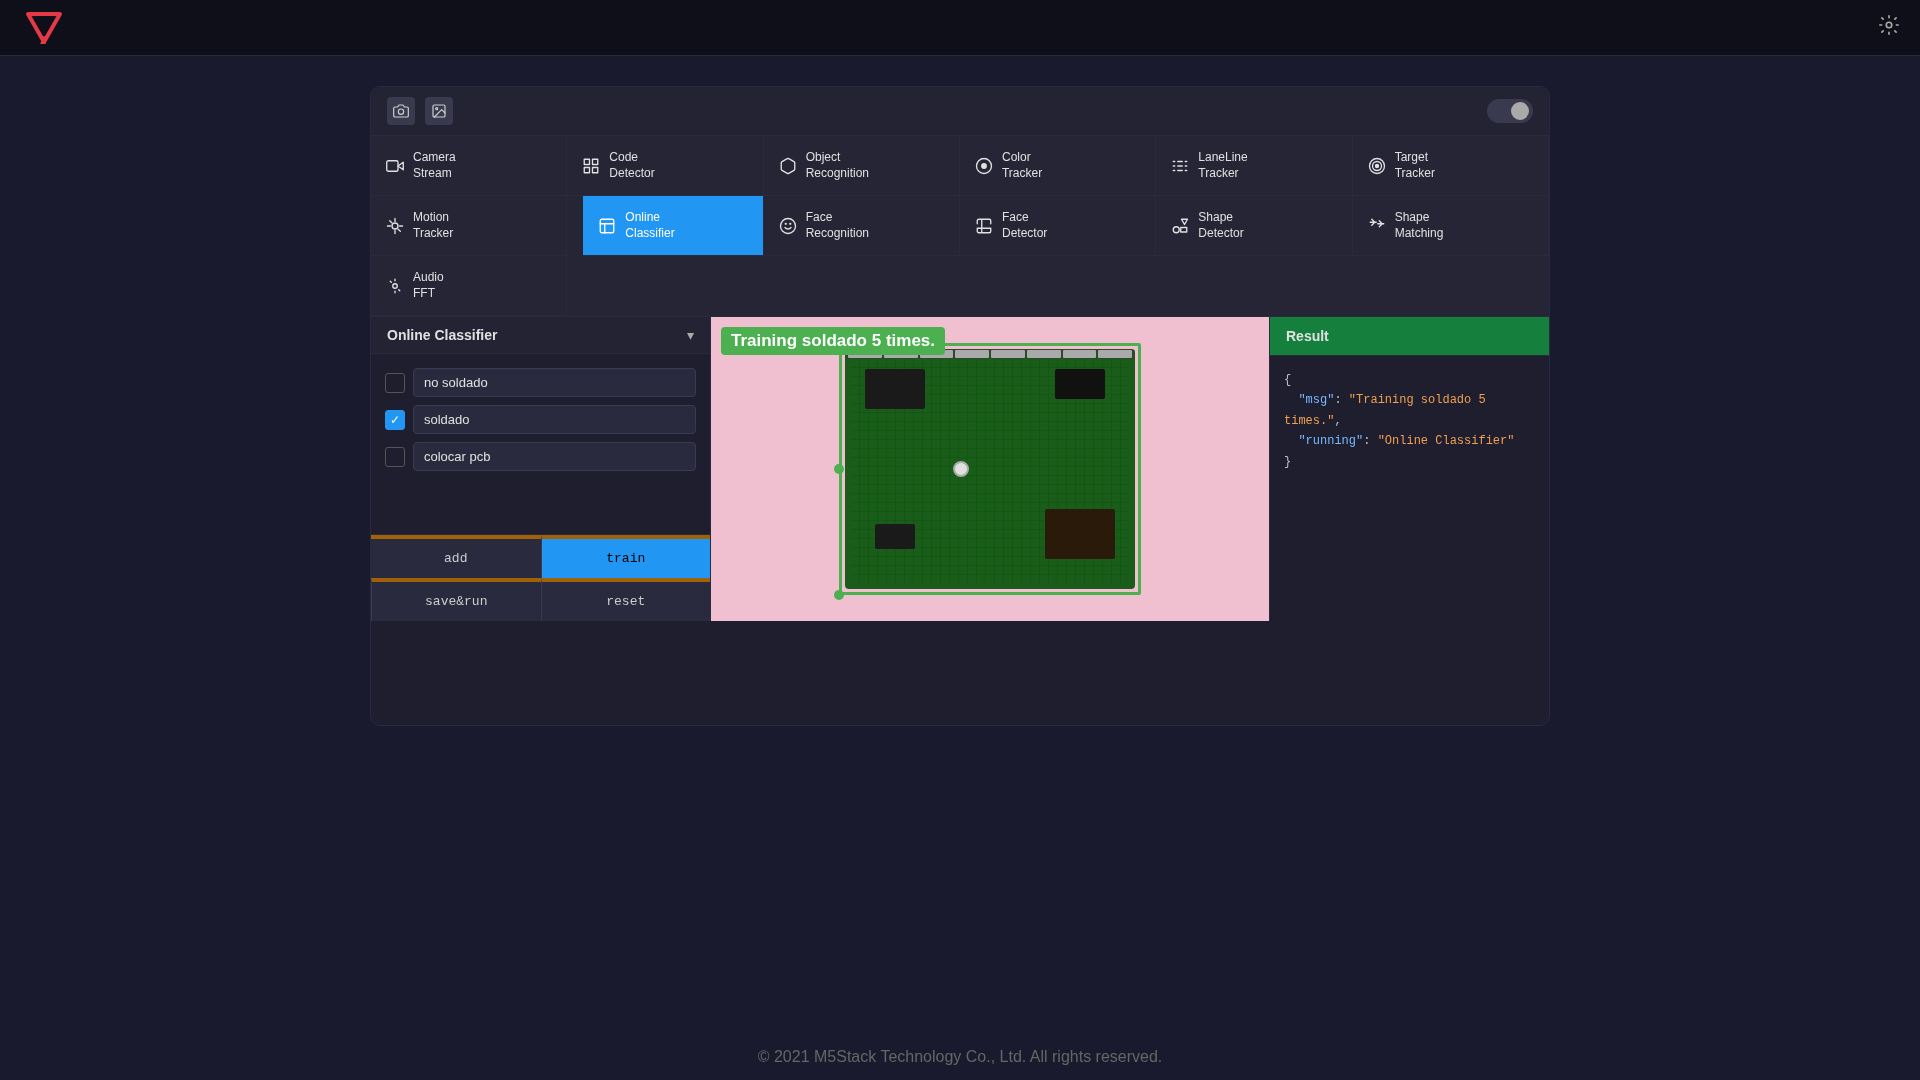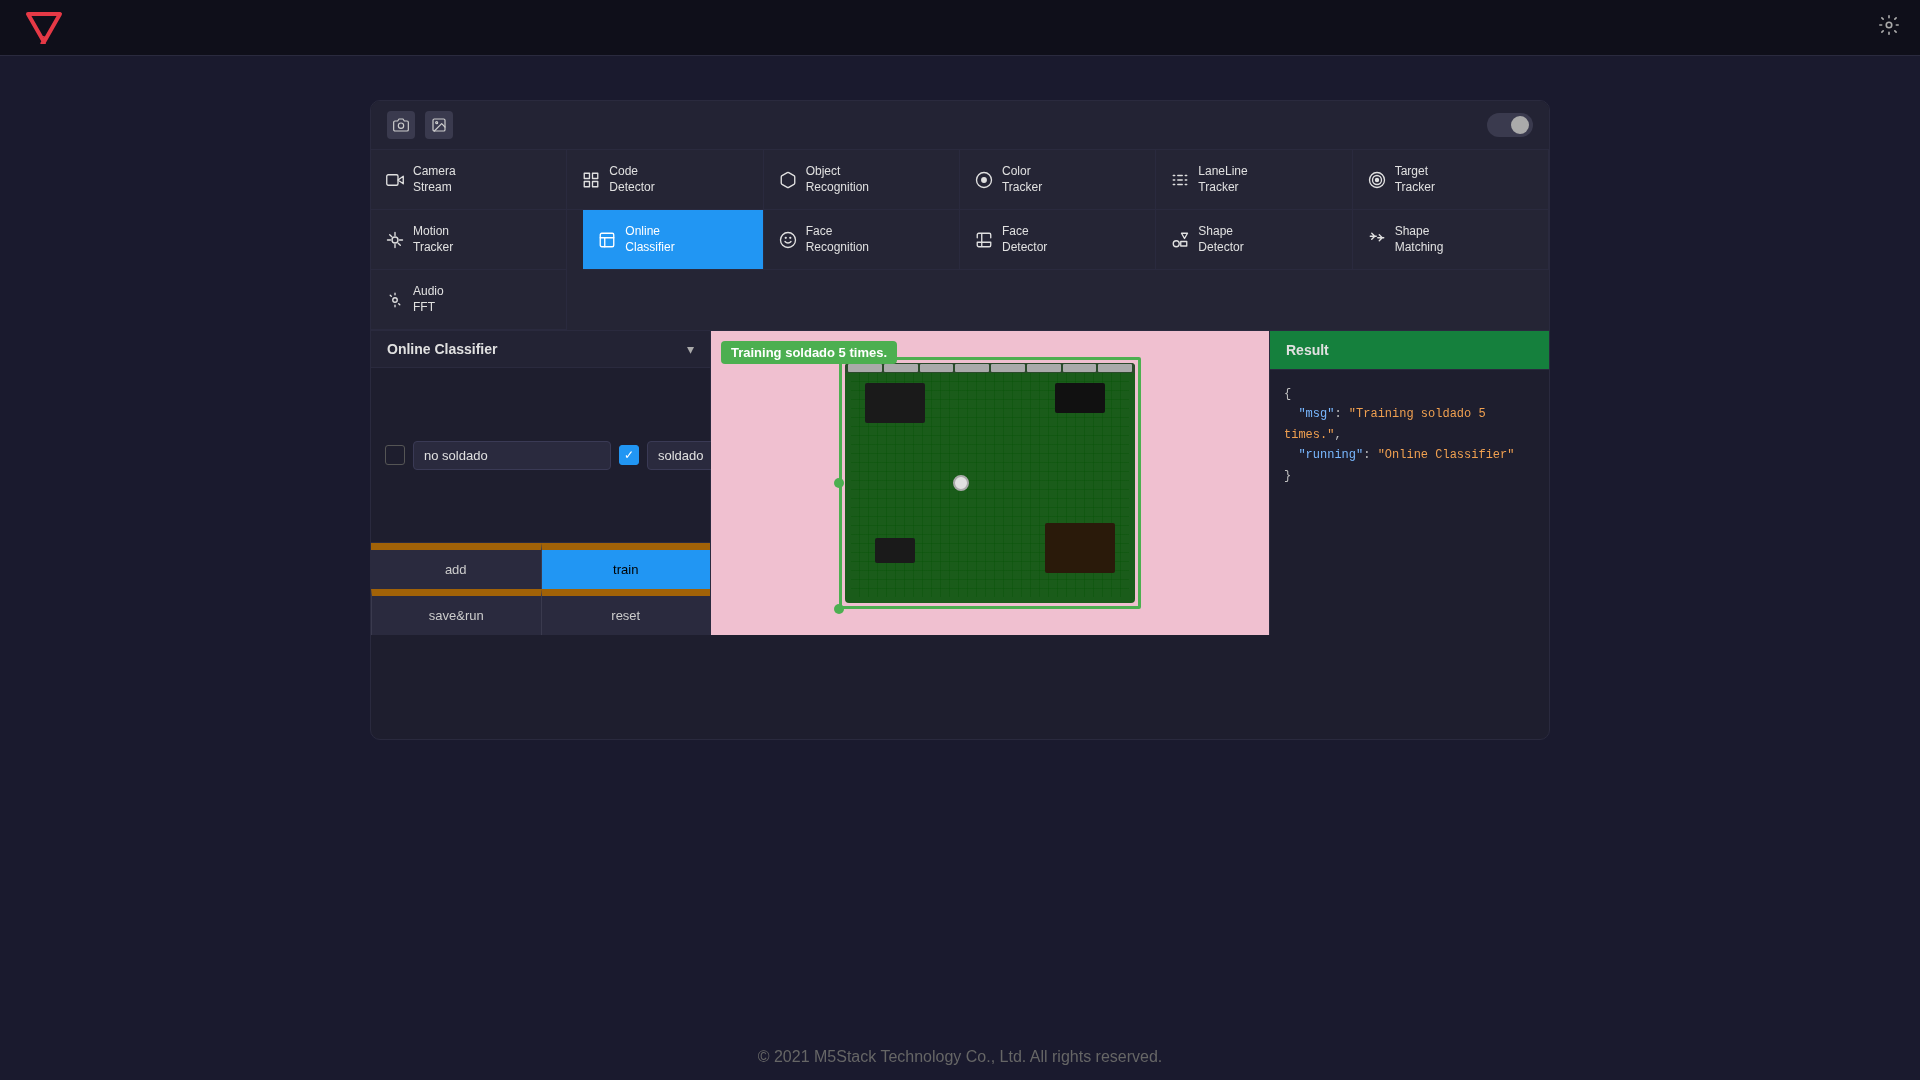--- a/index.html
+++ b/index.html
@@ -35,21 +35,21 @@
       color: #aaa;
       cursor: pointer;
     }
 
     
     .main-content {
       flex: 1;
       display: flex;
       align-items: flex-start;
       justify-content: center;
-      padding: 44px 20px;
+      padding: 30px 20px;
     }
 
     
     .app-window {
       background: #1e1e2e;
       border-radius: 10px;
       width: 1180px;
       min-height: 640px;
       overflow: hidden;
       border: 1px solid #2a2a3e;
@@ -167,23 +167,22 @@
     }
     .collapse-icon {
       font-size: 14px;
       color: #aaa;
       cursor: pointer;
     }
     .panel-body {
       flex: 1;
       padding: 14px;
       display: flex;
-      flex-direction: row;
+      flex-direction: column;
       gap: 8px;
-      align-items: center;
     }
     .classifier-row {
       display: flex;
       align-items: center;
       gap: 8px;
     }
     .row-checkbox {
       width: 20px;
       height: 20px;
       border: 1px solid #555;
@@ -219,21 +218,22 @@
     }
     .panel-btn {
       padding: 12px;
       background: #2a2a3e;
       border: none;
       color: #ccc;
       cursor: pointer;
       font-size: 13px;
       font-weight: 500;
       transition: background 0.2s;
-      border-top: 7px solid #a16207;
+      border-top: 4px solid #a16207;
+      font-family: Liberation Mono, monospace;
     }
     .panel-btn.primary {
       background: #2196f3;
       color: #000000;
     }
     .panel-btn + .panel-btn { border-left: 1px solid #3a3a4e; }
 
     
     .video-area {
       flex: 1;
@@ -245,21 +245,21 @@
       overflow: hidden;
     }
     .training-banner {
       position: absolute;
       top: 10px;
       left: 10px;
       background: #4caf50;
       color: #fff;
       padding: 4px 10px;
       border-radius: 4px;
-      font-size: 13px;
+      font-size: 17px;
       font-weight: 600;
       z-index: 10;
     }
     .pcb-image {
       position: relative;
       width: 290px;
       height: 240px;
     }
     .pcb-board {
       width: 100%;

